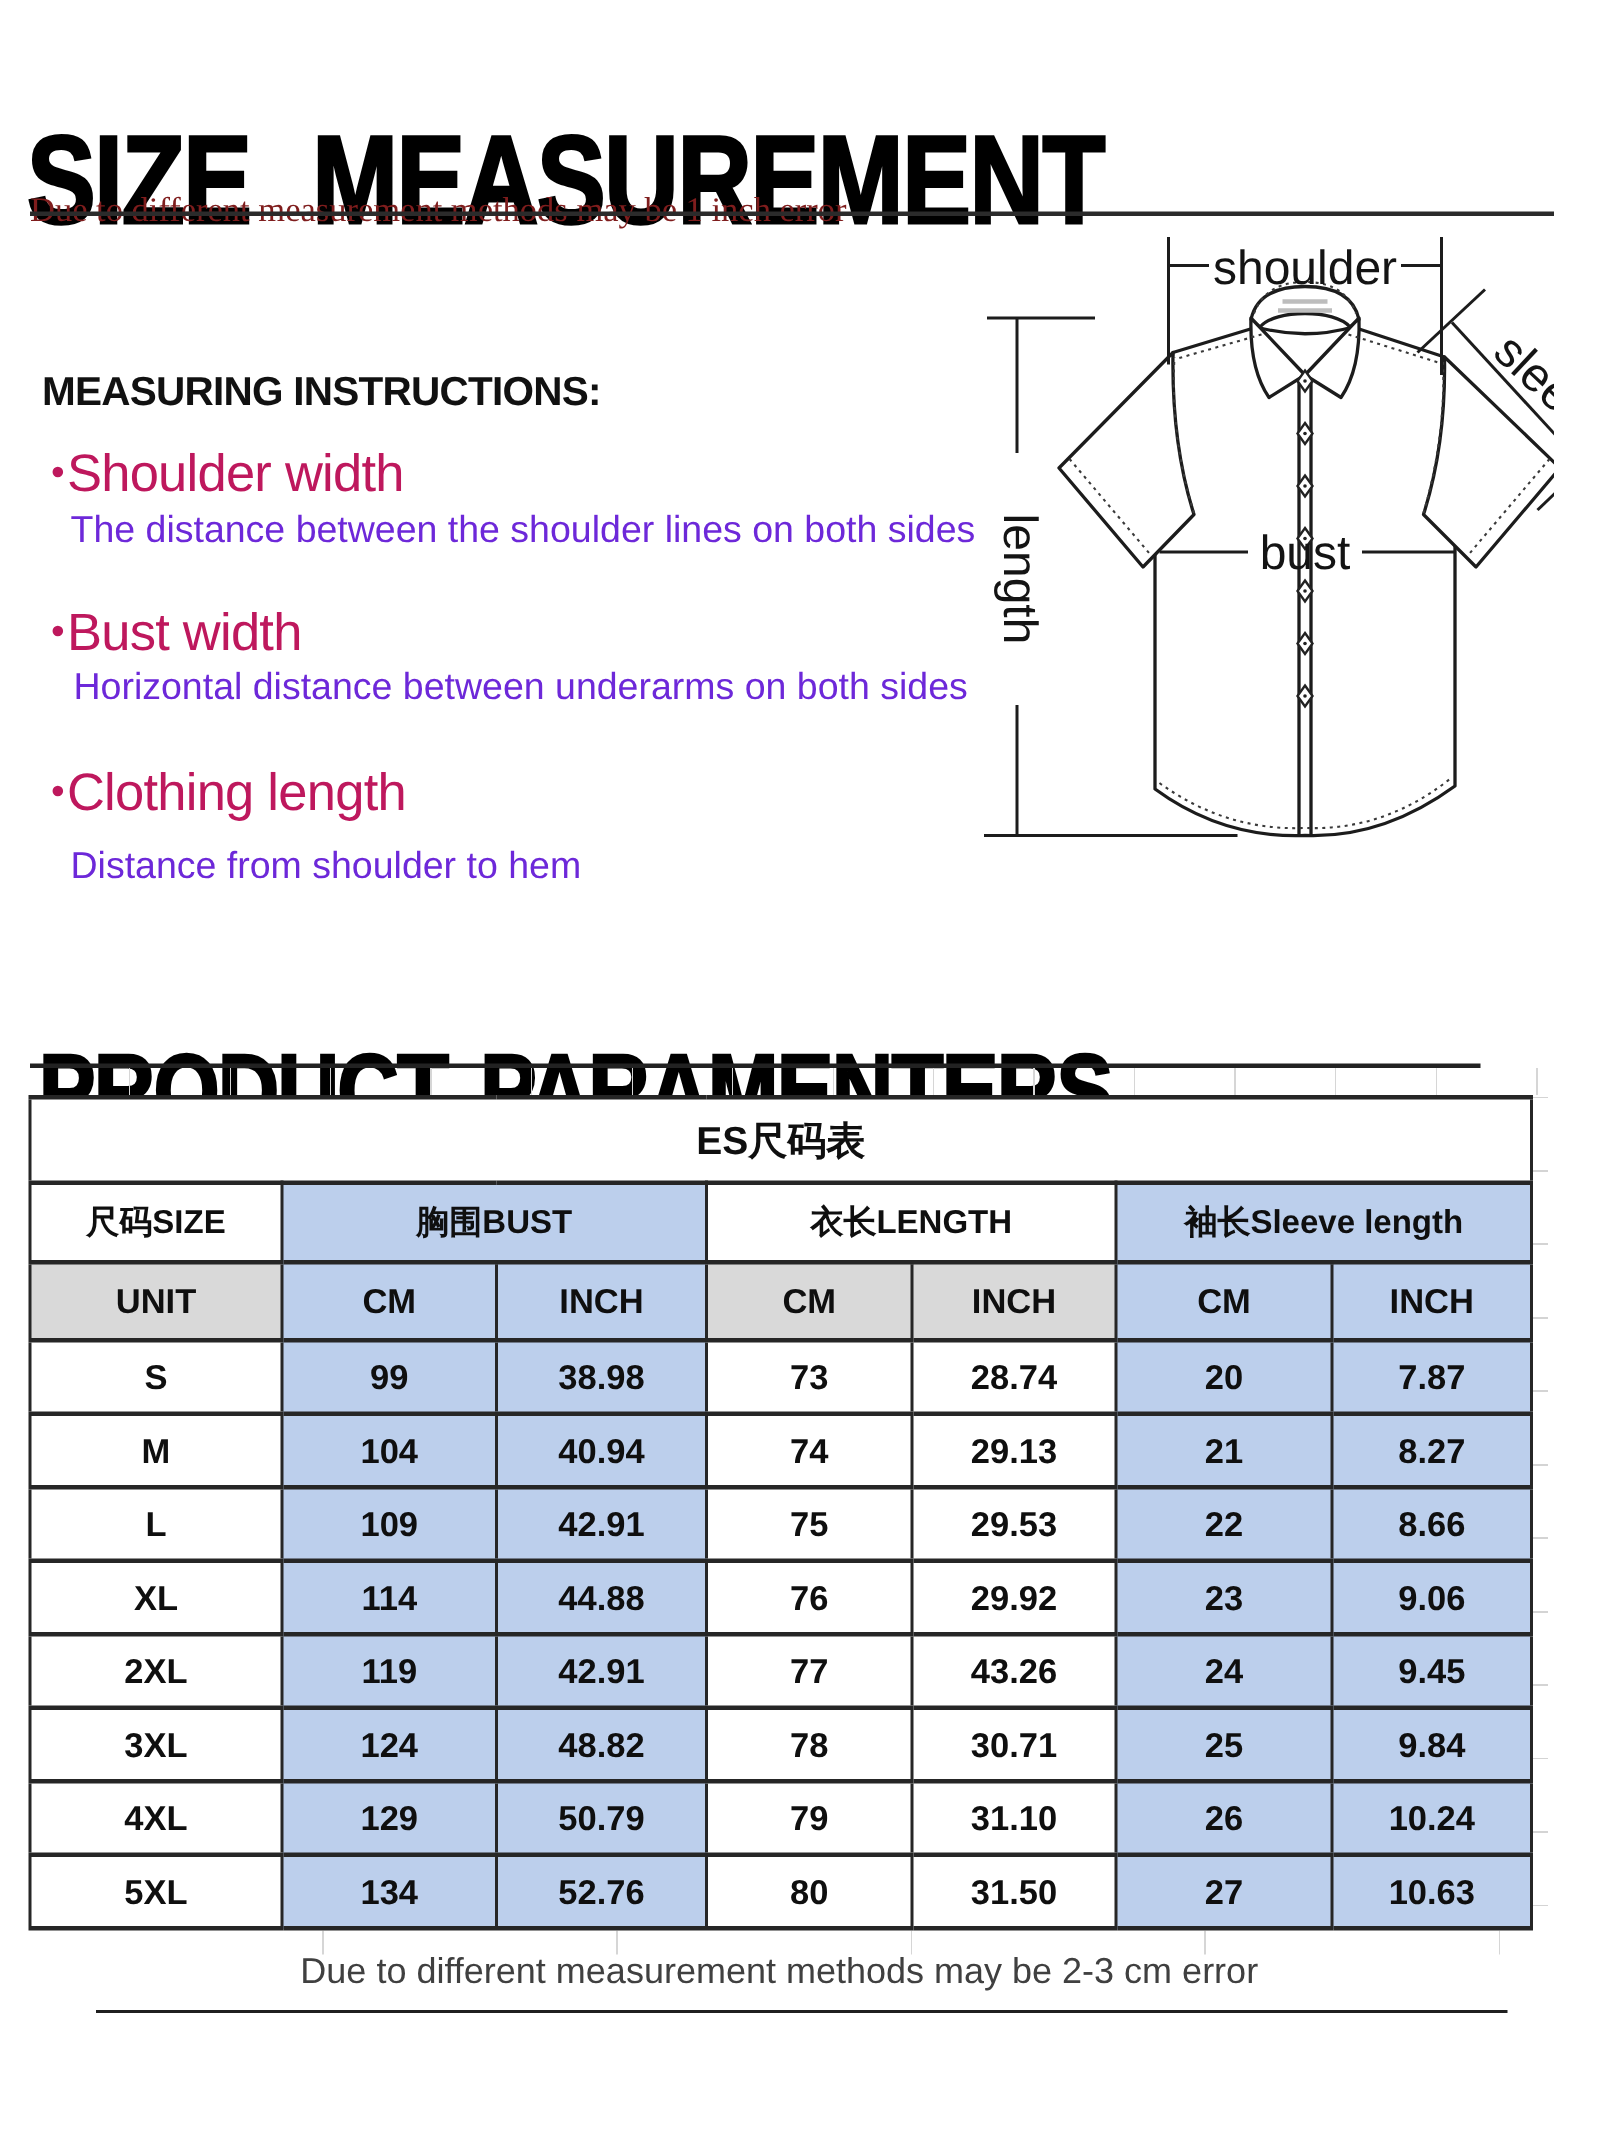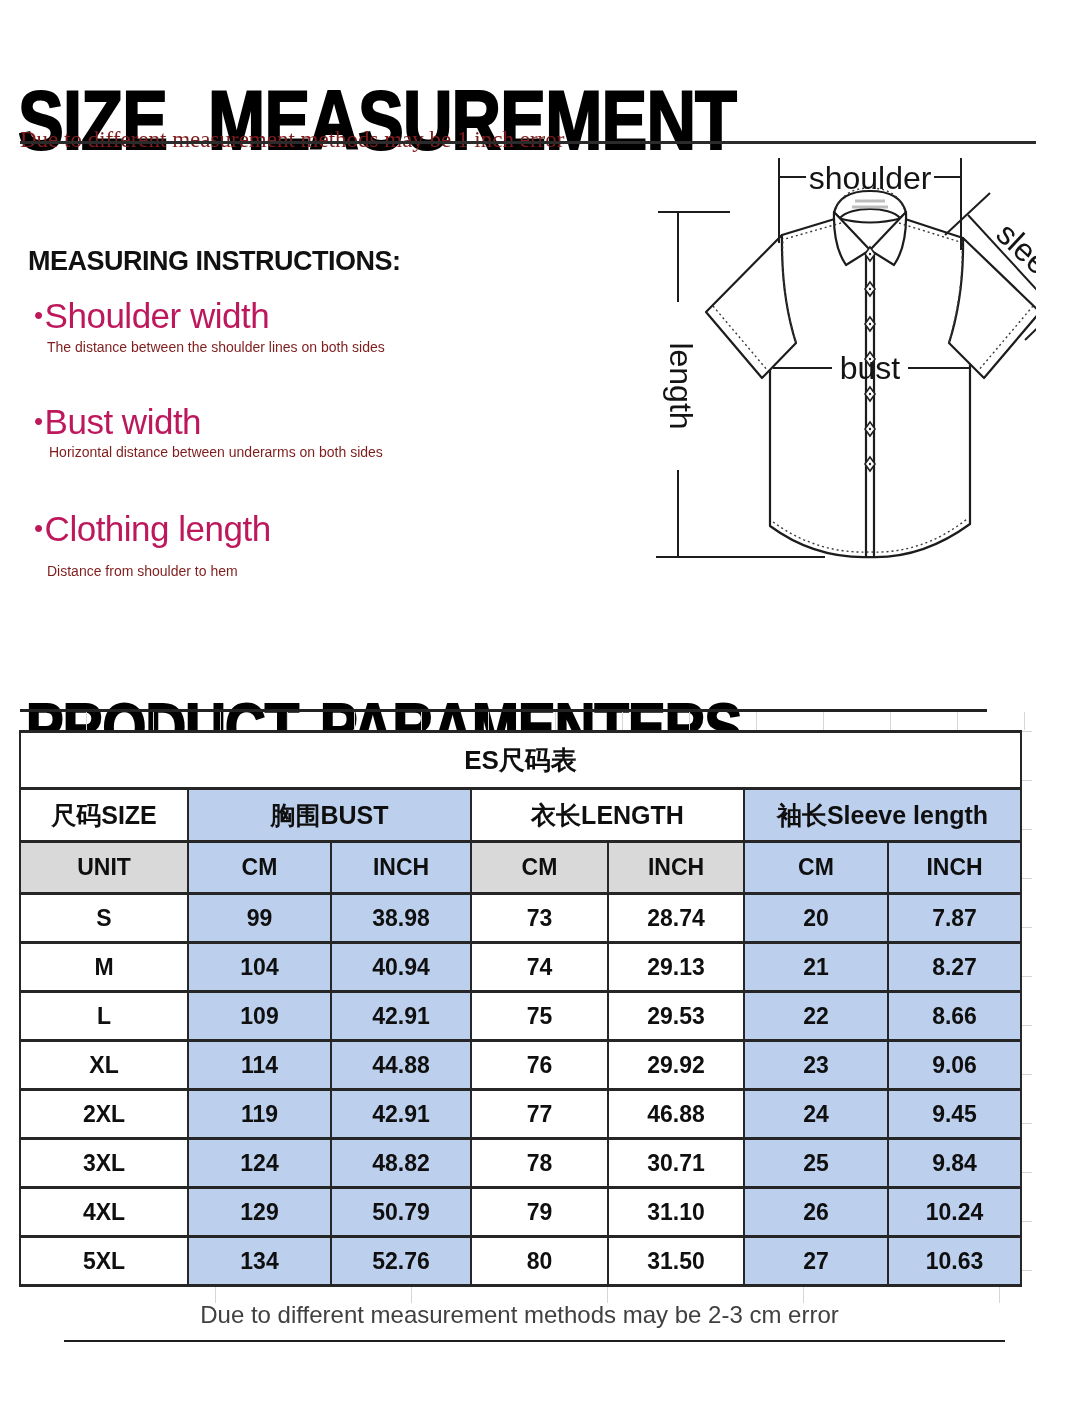--- a/index.html
+++ b/index.html
@@ -15,21 +15,21 @@
     transform:scale(.88,1.07);transform-origin:left top;white-space:nowrap;
   }
   #page-title{left:18px;top:26px;font-size:78px;word-spacing:26px;}
   #page-subtitle{left:20px;top:104px;font-family:"Liberation Serif",serif;font-size:23px;color:#7f1d1d;white-space:nowrap;}
   .rule{background:#2b2b2b;height:2px;}
   #header-rule{left:20px;top:141px;width:1042px;height:2.5px;}
 
   #instructions-heading{left:16px;top:224px;font-size:27px;font-weight:bold;letter-spacing:-.5px;white-space:nowrap;margin-left:12px;}
   .instr-term{font-size:35px;color:#be185d;white-space:nowrap;letter-spacing:-.5px;}
   .instr-term .bullet{font-size:26px;vertical-align:4px;margin-right:2px;}
-  .instr-desc{font-size:14px;color:#7f1d1d;white-space:nowrap;}
+  .instr-desc{font-size:25px;color:#6d28d9;white-space:nowrap;}
   #t1{left:34px;top:296px;} #d1{left:47px;top:339px;}
   #t2{left:34px;top:402px;} #d2{left:49px;top:444px;}
   #t3{left:34px;top:509px;} #d3{left:47px;top:563px;}
 
   #diagram{left:612px;top:146px;width:460px;height:452px;}
   #diagram text{font-family:"Liberation Sans",sans-serif;fill:#141414;}
 
   #parameters-heading{left:26px;top:640px;font-size:64px;word-spacing:8px;}
   #parameters-rule{left:20px;top:709px;width:967px;height:3px;background:#222;}
 
@@ -45,21 +45,21 @@
     position:absolute;left:19px;top:730px;width:1001px;
     border-collapse:collapse;table-layout:fixed;background:#fff;border-radius:13px;
   }
   .size-table td{
     border-left:2px solid #262626;border-right:2px solid #262626;
     border-top:3px solid #262626;border-bottom:3px solid #262626;
     text-align:center;vertical-align:middle;
     font-weight:bold;font-size:23px;color:#0f0f0f;padding:0;
   }
   .r-title{height:57px;} .r-title td{font-size:26px;}
-  .r-group{height:53px;} .r-group td{font-size:25px;margin-left:48px;}
+  .r-group{height:53px;} .r-group td{font-size:22px;margin-left:48px;}
   .r-unit{height:52px;}
   .r-data{height:49px;}
   td.c-blue{background:#bccfec;}
   td.c-gray{background:#d9d9d9;}
 
   #size-note{left:19px;top:1277px;width:1001px;text-align:center;font-size:24px;color:#404040;}
   #bottom-rule{left:64px;top:1340px;width:941px;height:2px;background:#1f1f1f;}
 </style>
 </head>
 <body>
@@ -224,21 +224,21 @@
       <td>76</td>
       <td>29.92</td>
       <td class="c-blue">23</td>
       <td class="c-blue">9.06</td>
     </tr>
     <tr class="r-data">
       <td>2XL</td>
       <td class="c-blue">119</td>
       <td class="c-blue">42.91</td>
       <td>77</td>
-      <td>46.88</td>
+      <td>43.26</td>
       <td class="c-blue">24</td>
       <td class="c-blue">9.45</td>
     </tr>
     <tr class="r-data">
       <td>3XL</td>
       <td class="c-blue">124</td>
       <td class="c-blue">48.82</td>
       <td>78</td>
       <td>30.71</td>
       <td class="c-blue">25</td>

